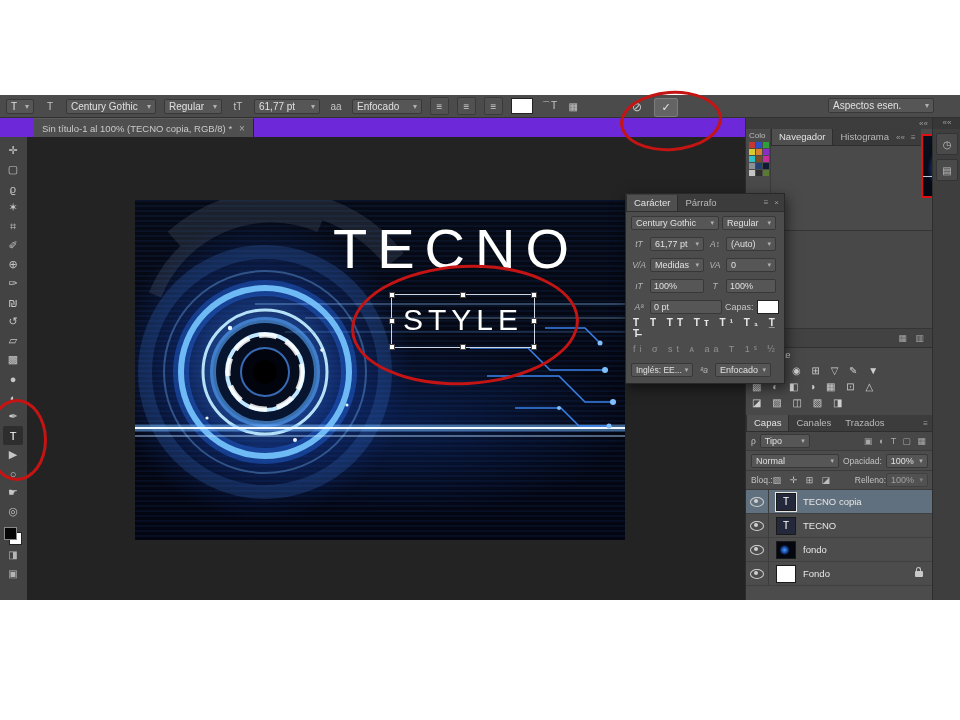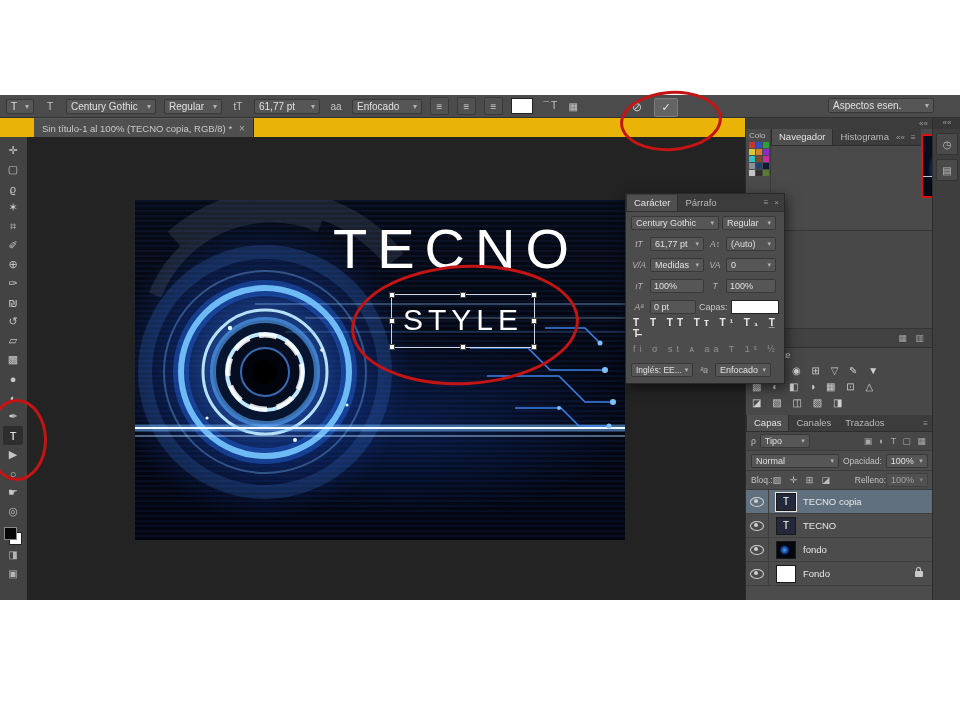--- a/index.html
+++ b/index.html
@@ -18,21 +18,21 @@
         color:#c5c5c5;font-size:10px}
   .alignbtn{width:17px;height:16px;background:#515151;border:1px solid #3a3a3a;border-radius:2px;
         display:inline-flex;align-items:center;justify-content:center;color:#cdcdcd;font-size:10px}
   .colorswatch{width:20px;height:14px;background:#fff;border:1px solid #222}
   .cancelbtn{position:absolute;left:628px;top:4px;width:18px;height:16px;display:flex;align-items:center;justify-content:center;color:#c9c9c9;font-size:12px}
   .commitbtn{position:absolute;left:654px;top:3px;width:22px;height:17px;background:#646464;border:1px solid #7c7c7c;
              border-radius:2px;display:flex;align-items:center;justify-content:center;color:#e8e8e8;font-size:11px}
   .workspace{position:absolute;right:26px;top:3px;width:106px}
 
   
-  .tabbar{position:absolute;left:0;top:23px;width:745px;height:19px;background:#eab308;border-bottom:1px solid #2b2b2b}
+  .tabbar{position:absolute;left:0;top:23px;width:745px;height:19px;background:#6d28d9;border-bottom:1px solid #2b2b2b}
   .doctab{position:absolute;left:34px;top:0;height:18px;background:#4f4f4f;border-right:1px solid #262626;
           display:flex;align-items:center;gap:7px;padding:0 8px;color:#c9c9c9;font-size:9.5px;border-top:1px solid #5c5c5c}
   .doctab .close{color:#aaa;font-size:10px}
 
   
   .toolzone{position:absolute;left:0;top:42px;width:27px;height:463px;background:#434343;border-right:1px solid #323232}
   .toolcol{position:absolute;left:3px;top:4px;width:20px;display:flex;flex-direction:column;align-items:center}
   .tool{width:20px;height:19px;display:flex;align-items:center;justify-content:center;color:#c6c6c6;font-size:11px}
   .tool.sel{background:#2e2e2e;border-radius:2px;color:#fff}
   .fgbg{position:relative;width:18px;height:18px;margin-top:6px}
@@ -418,21 +418,21 @@
       <span class="dd ddm" style="width:50px">0</span>
     </div>
     <div class="crow">
       <span class="cico">ıT</span>
       <span class="fbox" style="width:54px">100%</span>
       <span class="cico">T</span>
       <span class="fbox" style="width:50px">100%</span>
     </div>
     <div class="crow">
       <span class="cico">Aª</span>
-      <span class="fbox" style="width:46px">0 pt</span>
+      <span class="fbox" style="width:72px">0 pt</span>
       <span class="clabel">Capas:</span>
       <span class="cswatch"></span>
     </div>
     <div class="crow">
       <span class="stylebtns">T T TT Tᴛ T¹ T₁ T̲ T̶</span>
     </div>
     <div class="crow">
       <span class="otbtns">fi σ st ᴀ aa T 1ˢ ½</span>
     </div>
     <div class="crow" style="padding-bottom:5px">

